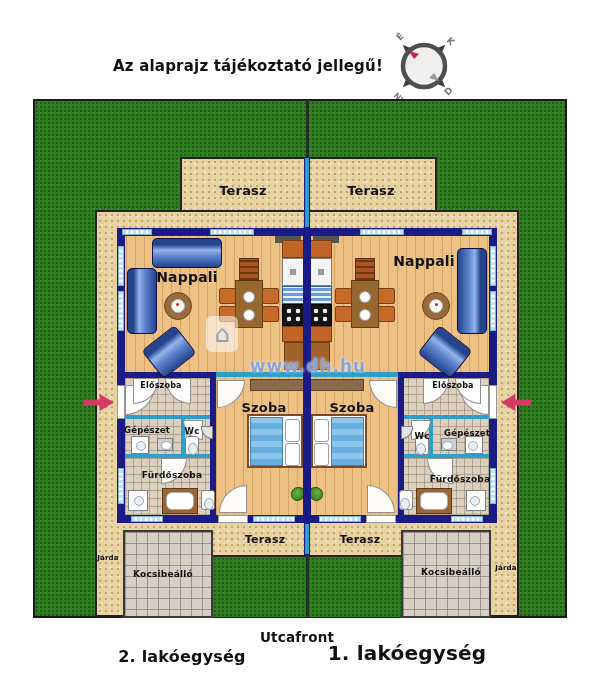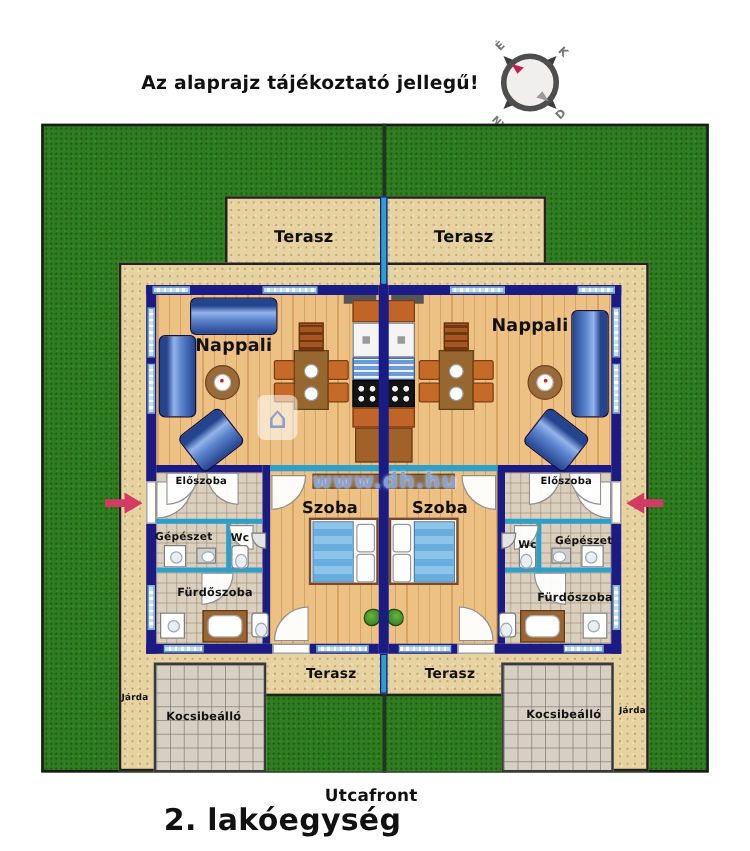--- a/index.html
+++ b/index.html
@@ -297,21 +297,21 @@
   </div>
 
   <div class="wall" style="left:303px;top:228px;width:8px;height:295px;"></div>
   <div class="twall" style="left:304px;top:157px;width:6px;height:71px;border:1px solid #1b1b85;box-sizing:border-box;"></div>
   <div class="twall" style="left:304px;top:523px;width:6px;height:32px;border:1px solid #1b1b85;box-sizing:border-box;"></div>
 
   <div class="arrow" style="left:84px;top:394px;"></div>
   <div class="arrow" style="left:501px;top:394px;transform:scaleX(-1);"></div>
 
   <div class="wm-logo" style="left:206px;top:316px;">⌂</div>
-  <div class="wm-url" style="left:308px;top:385px;">www.dh.hu</div>
+  <div class="wm-url" style="left:308px;top:366px;">www.dh.hu</div>
 
   <div class="lbl" style="left:243px;top:190px;font-size:13px;">Terasz</div>
   <div class="lbl" style="left:371px;top:190px;font-size:13px;">Terasz</div>
   <div class="lbl" style="left:187px;top:277px;font-size:14px;">Nappali</div>
   <div class="lbl" style="left:424px;top:261px;font-size:14px;">Nappali</div>
   <div class="lbl" style="left:264px;top:407px;font-size:13px;">Szoba</div>
   <div class="lbl" style="left:352px;top:407px;font-size:13px;">Szoba</div>
   <div class="lbl" style="left:161px;top:385px;font-size:8px;">Előszoba</div>
   <div class="lbl" style="left:453px;top:385px;font-size:8px;">Előszoba</div>
   <div class="lbl" style="left:147px;top:430px;font-size:8.5px;">Gépészet</div>
@@ -321,14 +321,15 @@
   <div class="lbl" style="left:172px;top:475px;font-size:9px;">Fürdőszoba</div>
   <div class="lbl" style="left:460px;top:479px;font-size:9px;">Fürdőszoba</div>
   <div class="lbl" style="left:265px;top:539px;font-size:11px;">Terasz</div>
   <div class="lbl" style="left:360px;top:539px;font-size:11px;">Terasz</div>
   <div class="lbl" style="left:163px;top:574px;font-size:9px;">Kocsibeálló</div>
   <div class="lbl" style="left:451px;top:572px;font-size:9px;">Kocsibeálló</div>
   <div class="lbl" style="left:108px;top:558px;font-size:7px;">Járda</div>
   <div class="lbl" style="left:506px;top:568px;font-size:7px;">Járda</div>
 
   <div class="lbl" style="left:297px;top:637px;font-size:13.5px;">Utcafront</div>
-  <div class="lbl" style="left:182px;top:656px;font-size:24px;margin-left:44px;">2. lakóegység</div>
+  <div class="lbl" style="left:182px;top:656px;font-size:16px;">2. lakóegység</div>
+  <div class="lbl" style="left:407px;top:653px;font-size:20px;">1. lakóegység</div>
 </div>
 
 </body></html>

